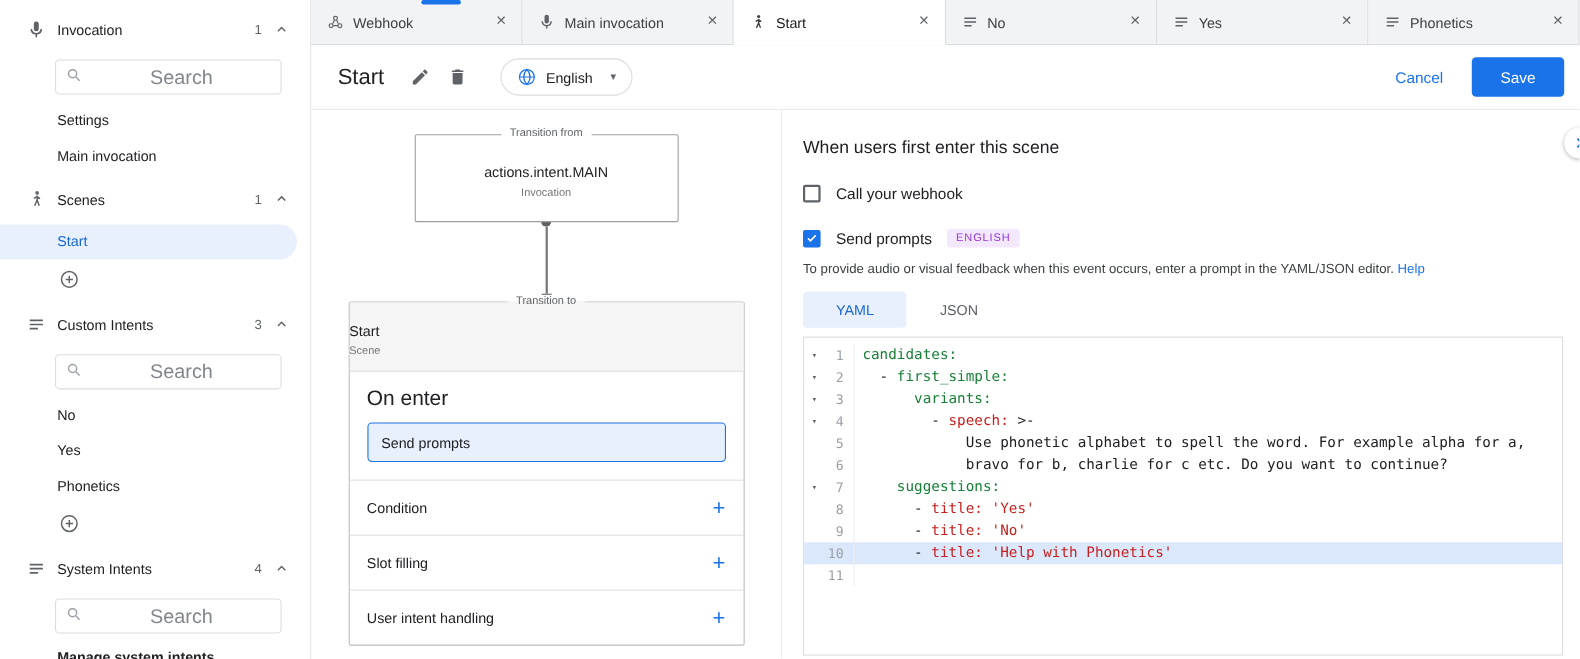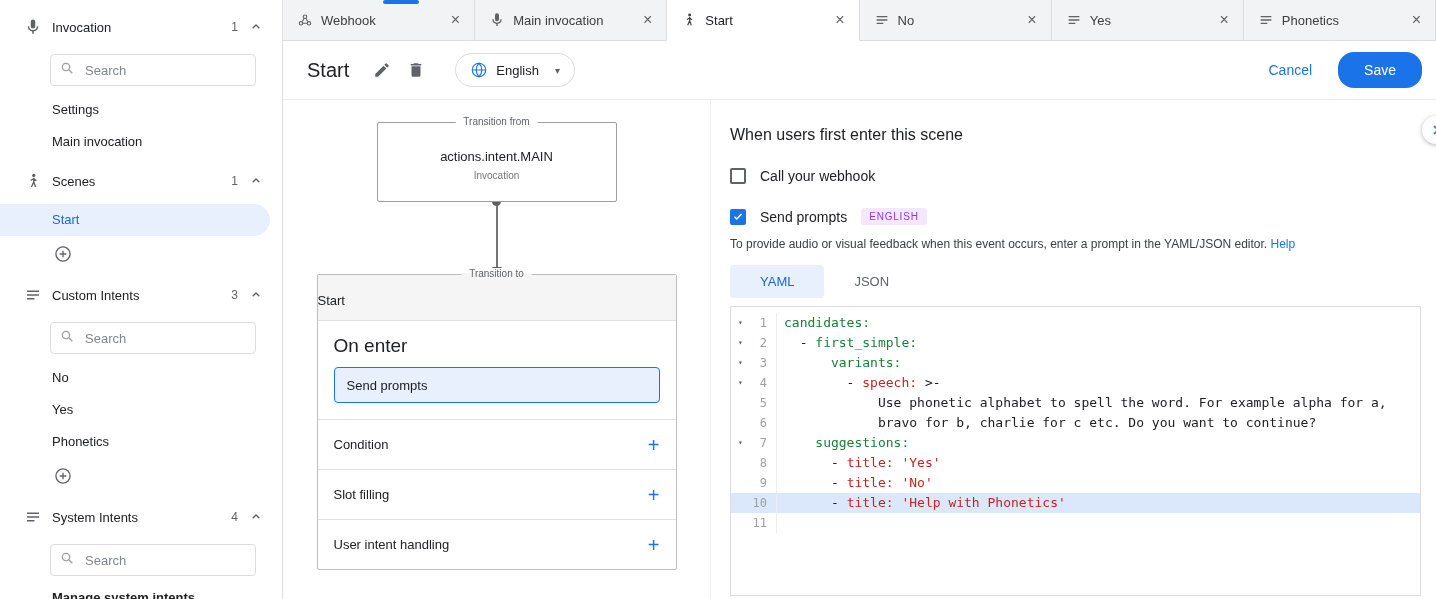--- a/index.html
+++ b/index.html
@@ -15,21 +15,21 @@
   .sidebar { width:283px; min-width:283px; border-right:1px solid #e0e0e0; background:#fff; overflow:hidden; padding-top:4px; }
   .side-header { display:flex; align-items:center; height:46px; padding:0 18px 0 24px; cursor:pointer; }
   .hdr-icon { width:18px; height:18px; margin-right:10px; display:inline-flex; flex:none; }
   .hdr-icon svg { width:18px; height:18px; }
   .side-title { font-size:13px; color:#202124; flex:1; }
   .side-count { font-size:12px; color:#5f6368; margin-right:10px; }
   .side-chev { width:16px; height:16px; display:inline-flex; }
   .side-chev svg { width:16px; height:16px; }
   .search-box { display:flex; align-items:center; margin:4px 26px 8px 50px; height:32px; border:1px solid #dadce0; border-radius:4px; padding:0 8px; gap:8px; background:#fff; }
   .search-box svg { width:16px; height:16px; flex:none; }
-  .search-box input { border:none; outline:none; font-size:13px; color:#202124; width:100%; font-family:inherit; background:transparent; }
+  .search-box input { border:none; outline:none; font-size:18px; color:#202124; width:100%; font-family:inherit; background:transparent;text-align:center; }
   .search-box input::placeholder { color:#80868b; }
   .side-item { height:32px; line-height:32px; padding-left:52px; font-size:13px; font-weight:500; color:#202124; cursor:pointer; white-space:nowrap; }
   .side-item.selected { background:#e8f0fe; color:#1967d2; border-radius:0 16px 16px 0; margin-right:12px; }
   .add-btn { background:none; border:none; padding:0; margin:7px 0 7px 52px; width:22px; height:22px; display:flex; align-items:center; justify-content:center; cursor:pointer; }
   .add-btn svg { width:20px; height:20px; }
   .side-strong { padding-left:52px; font-size:13px; font-weight:700; color:#202124; margin-top:14px; cursor:pointer; }
 
   
   .main { flex:1; display:flex; flex-direction:column; min-width:0; }
 
@@ -46,21 +46,21 @@
   
   .content-header { height:59px; flex:none; display:flex; align-items:center; padding:0 14px 0 24px; border-bottom:1px solid #e8eaed; background:#fff; }
   .scene-title { font-size:20px; color:#202124; margin-right:16px; }
   .icon-btn { background:none; border:none; width:34px; height:34px; display:flex; align-items:center; justify-content:center; cursor:pointer; border-radius:50%; }
   .icon-btn svg { width:18px; height:18px; }
   .lang-pill { display:flex; align-items:center; gap:8px; border:1px solid #dadce0; border-radius:18px; height:34px; padding:0 14px; margin-left:22px; font-size:13px; color:#202124; cursor:pointer; background:#fff; }
   .lang-pill svg { width:18px; height:18px; }
   .caret { font-size:10px; color:#5f6368; margin-left:8px; }
   .spacer { flex:1; }
   .cancel-btn { color:#1a73e8; font-size:14px; font-weight:500; background:none; border:none; margin-right:20px; cursor:pointer; font-family:inherit; }
-  .save-btn { background:#1a73e8; color:#fff; font-size:14px; font-weight:500; border:none; border-radius:16px; height:36px; padding:0 26px; cursor:pointer; font-family:inherit; }
+  .save-btn { background:#1a73e8; color:#fff; font-size:14px; font-weight:500; border:none; border-radius:4px; height:36px; padding:0 26px; cursor:pointer; font-family:inherit; }
 
   
   .content { flex:1; display:flex; min-height:0; }
 
   
   .diagram-panel { width:427px; min-width:427px; padding-top:22px; overflow:hidden; background:#fff; }
   .tbox { width:240px; margin:0 auto; border:1px solid #9e9e9e; border-radius:2px; position:relative; height:80px; background:#fff; }
   .tbox-caption { position:absolute; top:-7px; left:50%; transform:translateX(-50%); background:#fff; padding:0 8px; font-size:10px; color:#5f6368; white-space:nowrap; }
   .tbox-title { text-align:center; margin-top:26px; font-size:13px; color:#202124; }
   .tbox-sub { text-align:center; margin-top:6px; font-size:10px; color:#757575; }
@@ -342,20 +342,21 @@
         <div class="connector">
           <div class="conn-dot"></div>
           <div class="conn-line"></div>
           <div class="conn-arrow"></div>
         </div>
 
         <div class="scene-card">
           <div class="scene-card-header">
             <span class="tbox-caption">Transition to</span>
             <div class="card-title">Start</div>
+            <div class="card-sub">Scene</div>
           </div>
           <div class="on-enter">On enter</div>
           <div class="send-prompts">Send prompts</div>
           <div class="card-row">
             <span>Condition</span>
             <span class="plus">+</span>
           </div>
           <div class="card-row">
             <span>Slot filling</span>
             <span class="plus">+</span>

